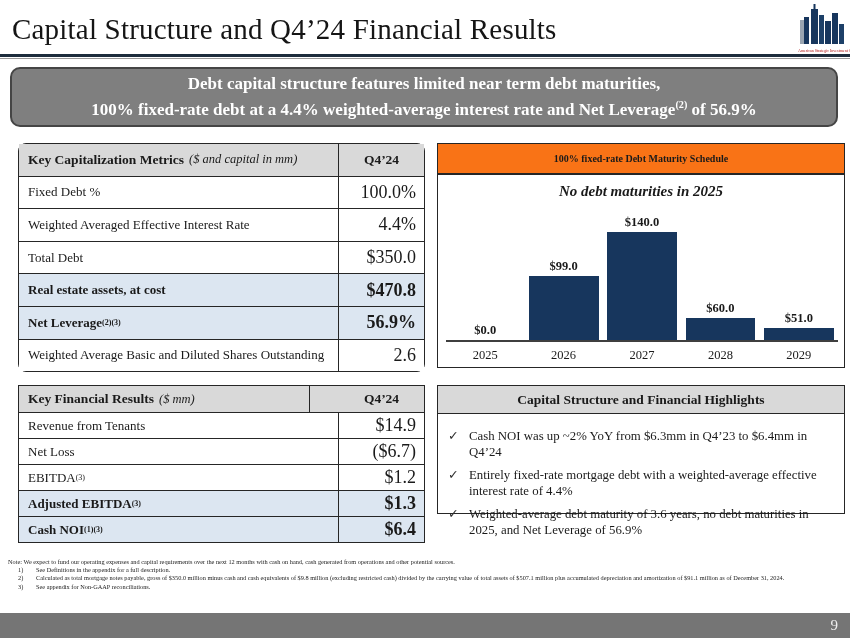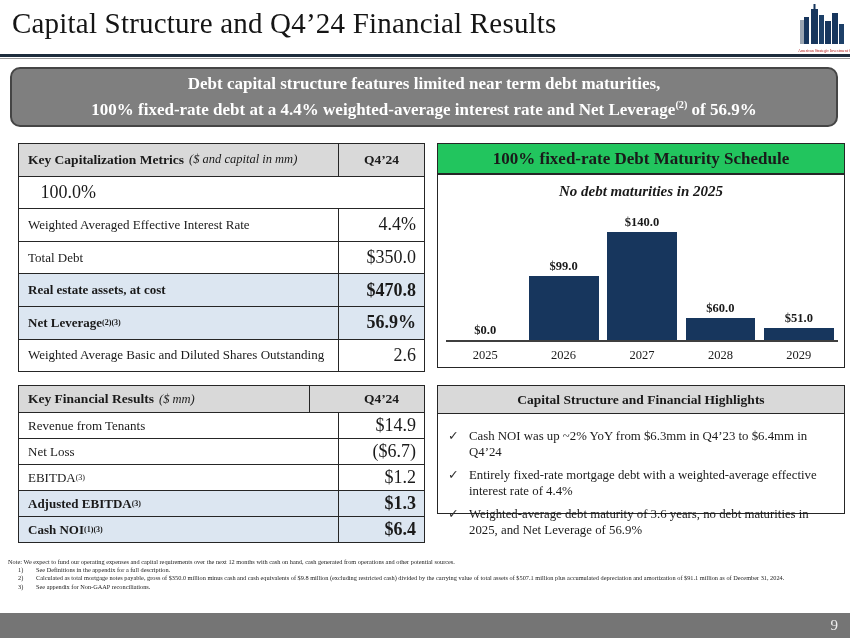--- a/index.html
+++ b/index.html
@@ -5,21 +5,21 @@
   html,body { margin:0; padding:0; }
   body {
     width:850px; height:638px; position:relative; background:#ffffff;
     font-family:"Liberation Serif","DejaVu Serif",serif; color:#1a1a1a;
     overflow:hidden;
   }
   .slide { position:absolute; inset:0; }
 
   
   .slide-title {
-    position:absolute; left:12px; top:7px; font-size:29px; letter-spacing:0.2px;
+    position:absolute; left:12px; top:13px; font-size:29px; letter-spacing:0.2px;
     color:#151515; white-space:nowrap;
   }
   .logo { position:absolute; right:4px; top:4px; width:48px; text-align:center; }
   .logo-caption { font-size:4px; color:#b01513; line-height:4px; margin-top:1px; white-space:nowrap; }
   .logo-rule { height:1.5px; background:#7a1410; margin-top:1px; }
   .divider-thick { position:absolute; left:0; top:54px; width:850px; height:3px; background:#1d2c3c; }
   .divider-thin  { position:absolute; left:0; top:58px; width:850px; height:1px; background:#9a9a9a; }
 
   
   .banner {
@@ -44,23 +44,23 @@
   #cap-table .thead, #cap-table .trow { height:31.6px; }
   #fin-table .thead { height:26px;gap:29px; }
   #fin-table .trow  { height:25px; }
 
   
   .chart-box {
     position:absolute; left:437px; top:143px; width:408px; height:225px;
     border:1.5px solid #262626; box-sizing:border-box; background:#fff;
   }
   .chart-header {
-    height:29px; background:#22c55e; border-bottom:2px solid #262626;
+    height:29px; background:#f97316; border-bottom:2px solid #262626;
     display:flex; align-items:center; justify-content:center;
-    font-weight:bold; font-size:17px;
+    font-weight:bold; font-size:10px;
   }
   .chart-annotation {
     margin-top:8px; text-align:center; font-weight:bold; font-style:italic; font-size:15px;
   }
   .bars {
     position:absolute; left:8px; right:6px; bottom:25px;
     display:flex; align-items:flex-end; border-bottom:2px solid #3f3f3f;
   }
   .slot { flex:1; display:flex; flex-direction:column; align-items:center; justify-content:flex-end; }
   .bar-label { font-weight:bold; font-size:12.5px; margin-bottom:2px; white-space:nowrap; }
@@ -119,30 +119,31 @@
   </div>
 
   <div class="divider-thick"></div>
   <div class="divider-thin"></div>
 
   <div class="banner">
     <div>Debt capital structure features limited near term debt maturities,</div>
     <div><span>100% fixed-rate debt at a 4.4% weighted-average interest rate and Net Leverage</span><sup>(2)</sup><span> of 56.9%</span></div>
   </div>
 
-  <div class="dtable" id="cap-table" style="left:18px; top:143px; width:407px;">
+  <div class="dtable" id="cap-table" style="left:18px; top:143px; width:407px;border-radius:8px;">
     <div class="thead">
       <div class="lcell">
           <span>Key Capitalization Metrics</span>
           <span class="t-note">($ and capital in mm)</span>
         </div>
       <div class="vcell">Q4’24</div>
     </div>
     <div id="cap-rows">
         <div class="trow">
+          <div class="lcell">Fixed Debt %</div>
           <div class="vcell">100.0%</div>
         </div>
         <div class="trow">
           <div class="lcell">Weighted Averaged Effective Interest Rate</div>
           <div class="vcell">4.4%</div>
         </div>
         <div class="trow">
           <div class="lcell">Total Debt</div>
           <div class="vcell">$350.0</div>
         </div>

